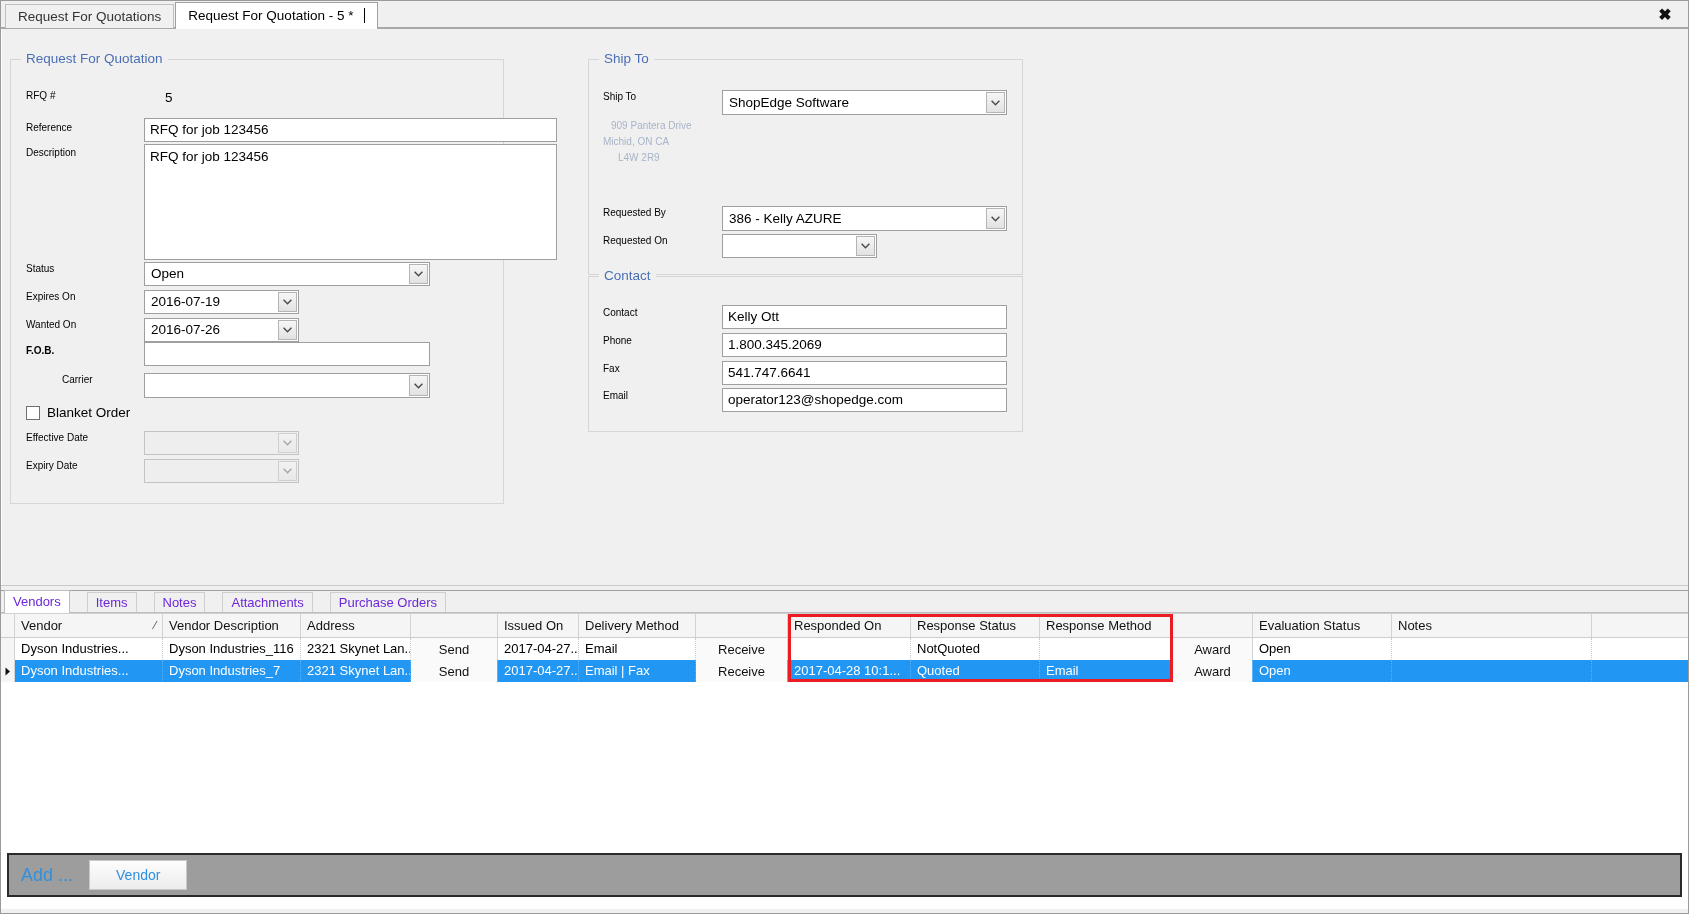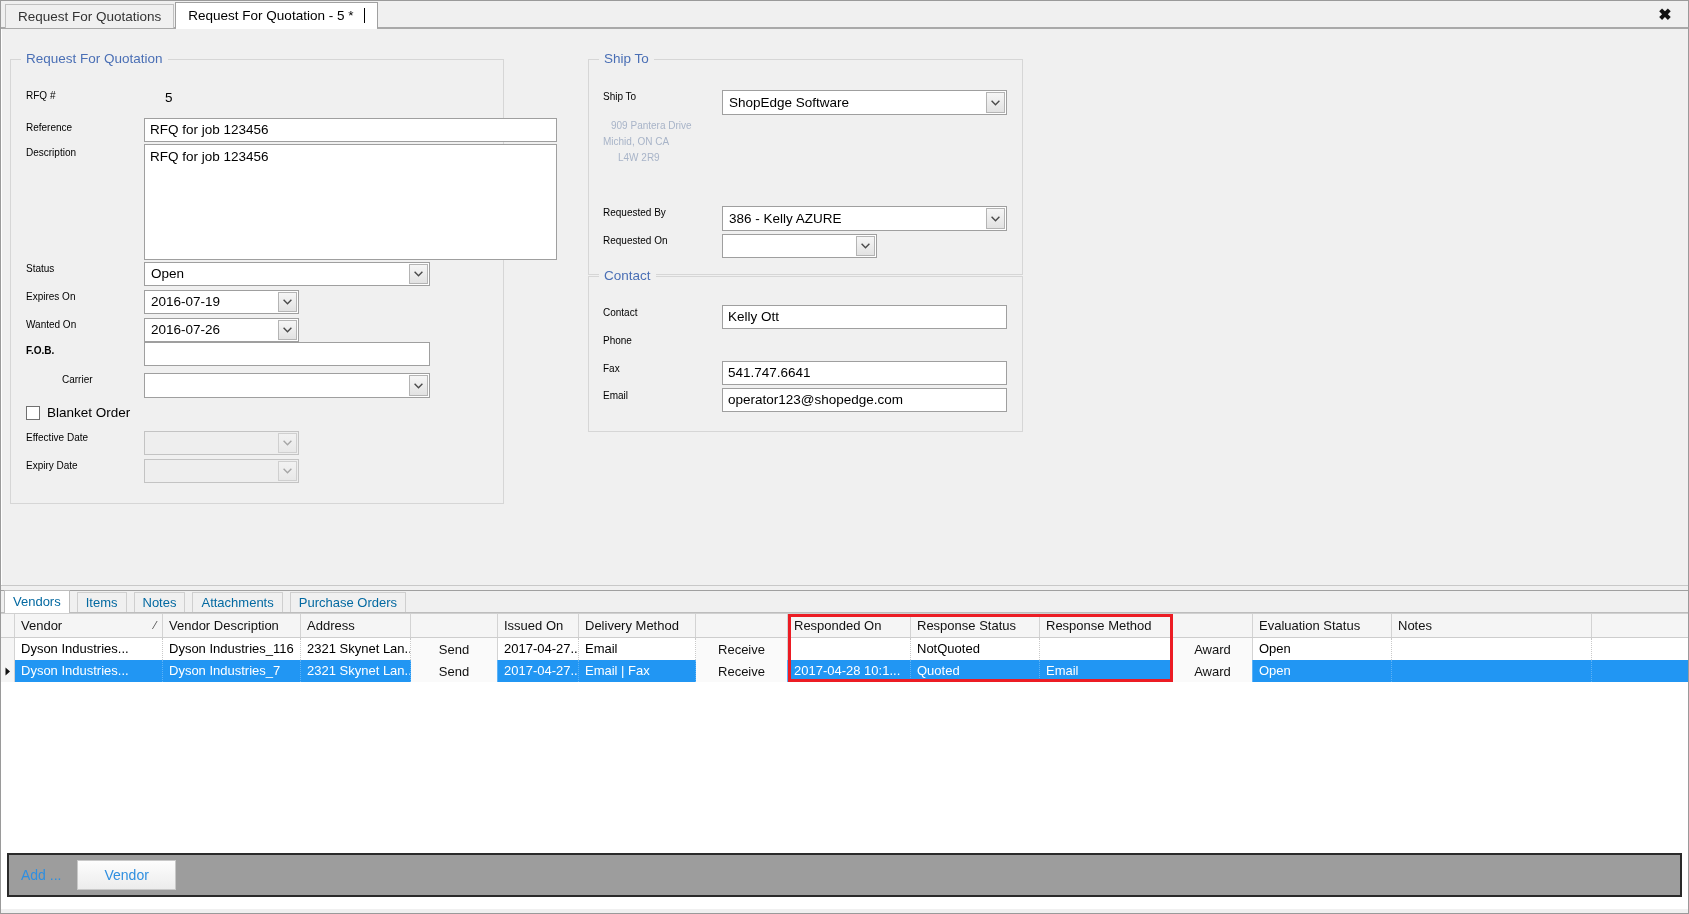--- a/index.html
+++ b/index.html
@@ -220,22 +220,22 @@
     border-bottom: 1px solid #bdbdbd;
   }
   .btab {
     height: 20px;
     line-height: 19px;
     padding: 0 8px;
     font-size: 13px;
     background: #f0f0f0;
     border: 1px solid #cfcfcf;
     border-bottom: none;
-    margin-right: 7px;
-    color: #0369a1;
+    margin-right: 17px;
+    color: #6d28d9;
     cursor: default;
     position: relative;
   }
   .btab.active {
     background: #ffffff;
     border-color: #bdbdbd;
     height: 22px;
     line-height: 21px;
     z-index: 2;
   }
@@ -316,21 +316,21 @@
     height: 44px;
     background: #9d9d9d;
     border: 2px solid #2a2a2a;
     display: flex;
     align-items: center;
     padding-left: 12px;
     gap: 16px;
   }
   .addlbl {
     color: #2f8fe0;
-    font-size: 14px;
+    font-size: 18px;
   }
   .vendorbtn {
     background: linear-gradient(#fdfdfd, #ececec);
     border: 1px solid #c8c8c8;
     color: #2f8fe0;
     font-size: 14px;
     font-family: "Liberation Sans", sans-serif;
     padding: 6px 26px;
     cursor: pointer;
   }
@@ -473,20 +473,21 @@
     </div>
 
     <div class="groupbox" id="gb-contact">
       <div class="gtitle">Contact</div>
     </div>
 
     <div class="lbl" style="left:601px; top:278px;">Contact</div>
     <div class="tbox" style="left:720px; top:276px; width:285px; height:24px;">Kelly Ott</div>
 
     <div class="lbl" style="left:601px; top:306px;">Phone</div>
+    <div class="tbox" style="left:720px; top:304px; width:285px; height:24px;">1.800.345.2069</div>
 
     <div class="lbl" style="left:601px; top:334px;">Fax</div>
     <div class="tbox" style="left:720px; top:332px; width:285px; height:24px;">541.747.6641</div>
 
     <div class="lbl" style="left:601px; top:361px;">Email</div>
     <div class="tbox" style="left:720px; top:359px; width:285px; height:24px;">operator123@shopedge.com</div>
 
   </div>
 
   <div class="splitter"></div>

